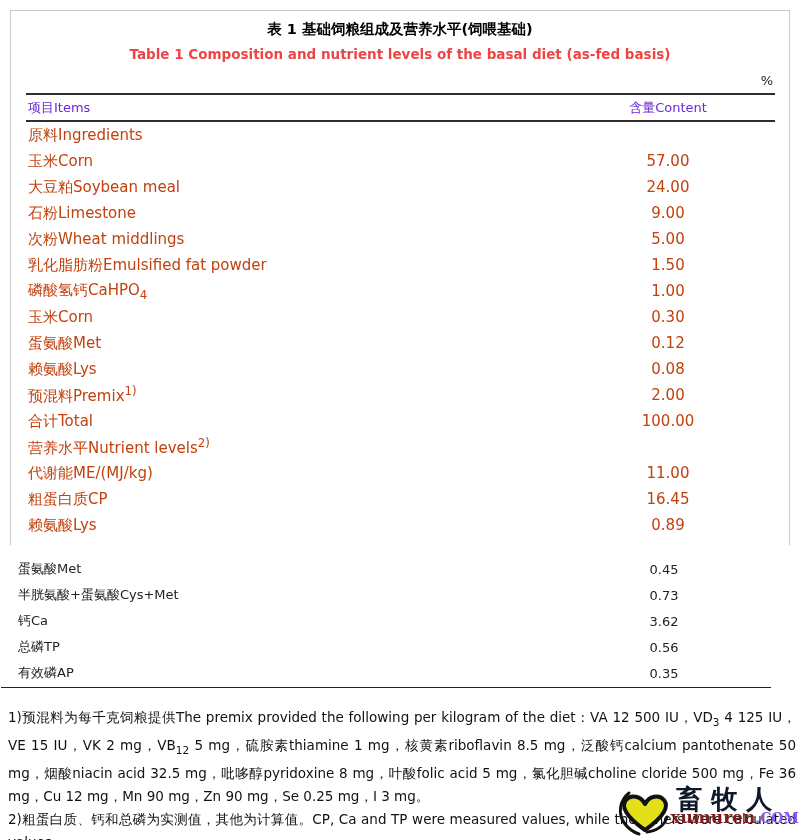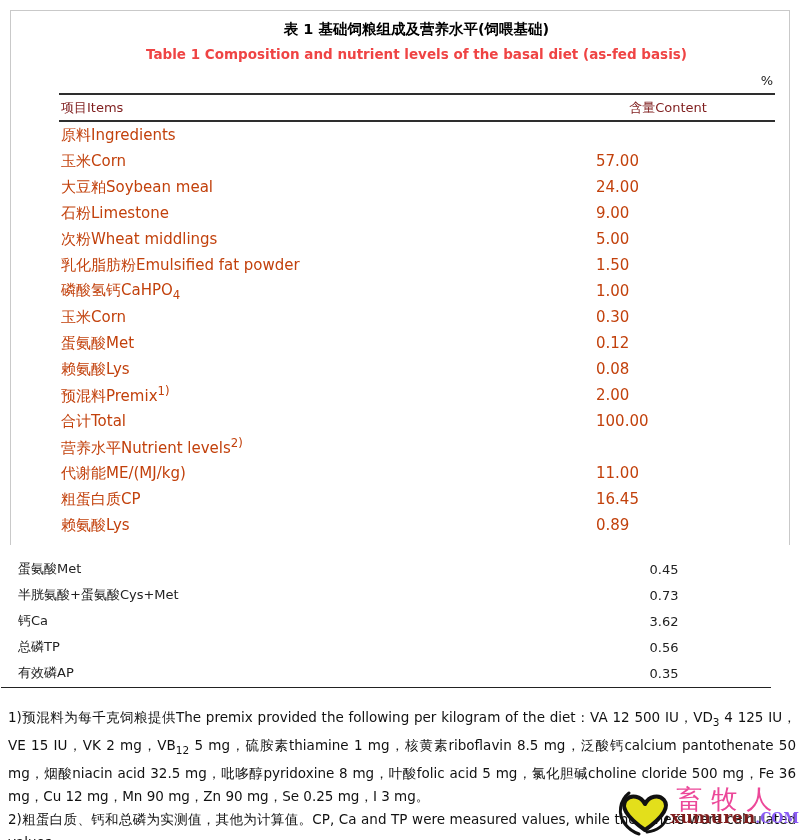--- a/index.html
+++ b/index.html
@@ -4,49 +4,49 @@
 <style>
   * { margin:0; padding:0; box-sizing:border-box; }
   html,body { background:#fff; }
   #page {
     position:relative; width:801px; height:840px; background:#ffffff;
     font-family:"DejaVu Sans","Liberation Sans",sans-serif; color:#222; overflow:hidden;
   }
   
   #table-box {
     position:absolute; left:10px; top:10px; width:780px; height:535px;
-    border:1px solid #c9c9c9; border-bottom:none; background:#fff; overflow:hidden;padding-left:33px;
+    border:1px solid #c9c9c9; border-bottom:none; background:#fff; overflow:hidden;
   }
   .title-zh { margin:9px 16px 0; text-align:center; font-size:14.5px; font-weight:bold; color:#000; }
   .title-en { margin:7px 16px 0; text-align:center; font-size:13.5px; font-weight:bold; color:#ef4444; }
   .unit-row { margin:11px 16px 0; text-align:right; font-size:13px; color:#222; }
   .hrule  { margin:5px 14px 0 15px; border-top:2px solid #2e2e2e; height:0; }
   .hrule2 { margin:0 14px 0 15px; border-top:2px solid #2e2e2e; height:0; }
-  .thead { display:flex; align-items:center; height:25px; padding:0 49px 0 17px; font-size:13px; color:#7f1d1d; }
+  .thead { display:flex; align-items:center; height:25px; padding:0 49px 0 17px; font-size:13px; color:#6d28d9; }
   .thead .lbl { flex:1; }
   .thead .val { width:144px; text-align:center; }
   .rows .row { display:flex; align-items:center; height:26px; padding:0 49px 0 17px; font-size:15px; color:#c2410c; }
   .rows .row .lbl { flex:1; white-space:nowrap; }
-  .rows .row .val { width:144px; }
+  .rows .row .val { width:144px; text-align:center; }
   sub { font-size:0.78em; }
   sup { font-size:0.78em; }
   
   #rows-continued { position:absolute; left:0; top:556px; width:801px; }
   #rows-continued .row { display:flex; align-items:center; height:26px; padding:0 77px 0 18px; font-size:13px; color:#222; }
   #rows-continued .row .lbl { flex:1; white-space:nowrap; }
   #rows-continued .row .val { width:120px; text-align:center; }
   #bottom-rule { position:absolute; left:1px; top:687px; width:770px; border-top:1.5px solid #222; height:0; }
   
   #footnotes { position:absolute; left:8px; top:706px; width:788px; font-size:13.5px; line-height:23.2px; color:#111; text-align:justify; }
   #footnotes p { margin:0; }
   
   #watermark { position:absolute; right:2px; bottom:2px; display:flex; align-items:flex-start; }
   #watermark .heart { margin-top:2px; }
   #watermark .brand-text { margin-left:2px; }
-  .brand-cn { font-size:26px; font-weight:normal; color:#ec4899; letter-spacing:9px; line-height:1.05; white-space:nowrap; }
+  .brand-cn { font-size:26px; font-weight:bold; color:#0f172a; letter-spacing:9px; line-height:1.05; white-space:nowrap; }
   .brand-url { margin-top:-6px; margin-left:-6px; white-space:nowrap; }
   .brand-domain { font-family:"DejaVu Serif","Liberation Serif",serif; font-size:17px; font-weight:bold; color:#7f1d1d; }
   .brand-tld { font-family:"DejaVu Serif","Liberation Serif",serif; font-size:14px; font-weight:bold; color:#8b5cf6; }
 </style>
 </head>
 <body>
 
 <div id="page">
 
   <div id="table-box">

